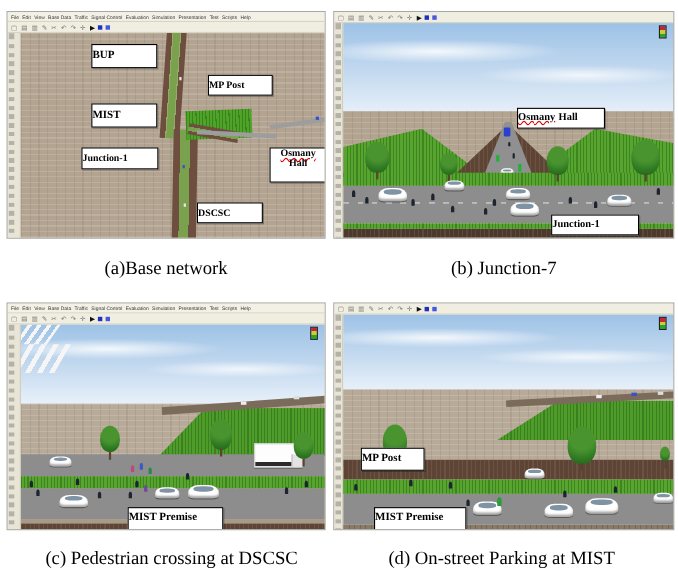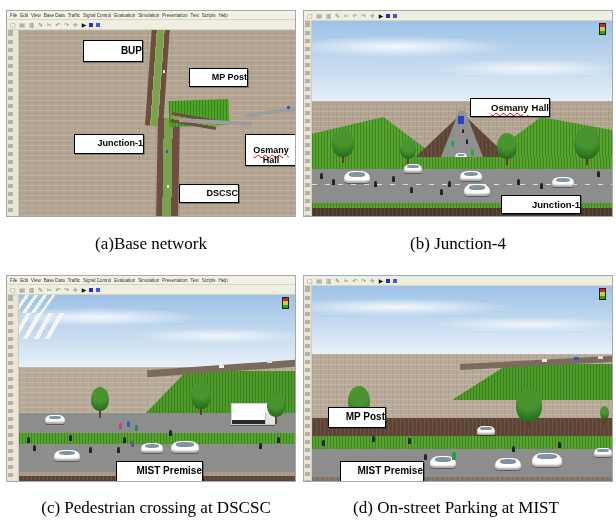--- a/index.html
+++ b/index.html
@@ -32,21 +32,21 @@
         repeating-linear-gradient(90deg, rgba(95,75,55,.12) 0 1px, transparent 1px 8px);}
   .grass{background-color:#57a42f;background-image:
         repeating-linear-gradient(90deg, rgba(15,75,5,.35) 0 1px, transparent 1px 3px);}
   .dirt{background-color:#5e4434;background-image:
         repeating-linear-gradient(90deg, rgba(255,255,255,.08) 0 1px, transparent 1px 4px);}
   .roadgray{background:#8d8d8d;}
   .dash-line{background:repeating-linear-gradient(90deg,#e9e9e9 0 5px, transparent 5px 13px);height:1px;opacity:.85;}
   .zebra{background:repeating-linear-gradient(90deg,#f5f5f5 0 4px, rgba(0,0,0,0) 4px 9px);}
 
   .scene-label{position:absolute;background:#fff;border:1px solid #000;color:#000;
-    font-family:Liberation Sans, sans-serif;font-weight:bold;display:flex;align-items:center;justify-content:flex-end;
+    font-family:Liberation Serif, serif;font-weight:bold;display:flex;align-items:center;justify-content:flex-start;
     text-align:center;box-shadow:1px 1px 0 rgba(0,0,0,.3);line-height:1.05;}
   .wavy{text-decoration:underline;text-decoration-style:wavy;text-decoration-color:#d00;
         text-decoration-thickness:1px;text-underline-offset:1px;}
 
   .tree{position:absolute;background:radial-gradient(circle at 50% 30%, #49942f 0 40%, #2f7a22 70%, #235f17 100%);
         border-radius:50% 50% 45% 45%;}
   .tree::after{content:"";position:absolute;left:calc(50% - 1px);top:98%;width:2px;height:7px;background:#5a4232;}
   .car{position:absolute;background:#fff;border-radius:35% 35% 20% 20% / 55% 55% 20% 20%;
        box-shadow:inset 0 -2px 2px rgba(0,0,0,.35), 0 1px 0 rgba(0,0,0,.35);}
   .car::before{content:"";position:absolute;left:18%;right:18%;top:8%;height:38%;background:#7e93a3;border-radius:40%;}
@@ -100,20 +100,23 @@
       <div class="dot" style="left:268px;top:76px;width:3px;height:3px;background:#3752c8;"></div>
       <div class="dot" style="left:144px;top:40px;width:2px;height:3px;background:#e8e8e8;"></div>
       <div class="dot" style="left:147px;top:120px;width:2px;height:3px;background:#3752c8;"></div>
       <div class="dot" style="left:148px;top:155px;width:2px;height:3px;background:#e8e8e8;"></div>
 
       <div class="scene-label" style="left:64px;top:10px;width:58px;height:20px;font-size:10px;">
           <span>BUP</span>
         </div>
       <div class="scene-label" style="left:170px;top:38px;width:57px;height:17px;font-size:9px;">
           <span>MP Post</span>
+        </div>
+      <div class="scene-label" style="left:64px;top:64px;width:58px;height:20px;font-size:10px;">
+          <span>MIST</span>
         </div>
       <div class="scene-label" style="left:55px;top:104px;width:68px;height:18px;font-size:9px;">
           <span>Junction-1</span>
         </div>
       <div class="scene-label" style="left:226px;top:104px;width:50px;height:30px;font-size:9px;flex-direction:column;">
         <span class="wavy">Osmany</span>
           <span>Hall</span>
       </div>
       <div class="scene-label" style="left:160px;top:154px;width:58px;height:17px;font-size:9px;">
           <span>DSCSC</span>
@@ -175,21 +178,21 @@
           <span style="margin-left:3px;">Hall</span>
       </div>
       <div class="scene-label" style="left:189px;top:174px;width:78px;height:17px;font-size:9.5px;">
           <span>Junction-1</span>
         </div>
     </div>
   </div>
 </div>
 
 <div class="caption" style="left:6px;top:234px;width:290px;">(a)Base network</div>
-<div class="caption" style="left:303px;top:234px;width:310px;">(b) Junction-4</div>
+<div class="caption" style="left:303px;top:234px;width:310px;">(b) Junction-7</div>
 
 <div class="panel" style="left:6px;top:275px;width:290px;height:207px;">
   <div class="menubar">
       <span class="menu-item">File</span>
       <span class="menu-item">Edit</span>
       <span class="menu-item">View</span>
       <span class="menu-item">Base Data</span>
       <span class="menu-item">Traffic</span>
       <span class="menu-item">Signal Control</span>
       <span class="menu-item">Evaluation</span>

